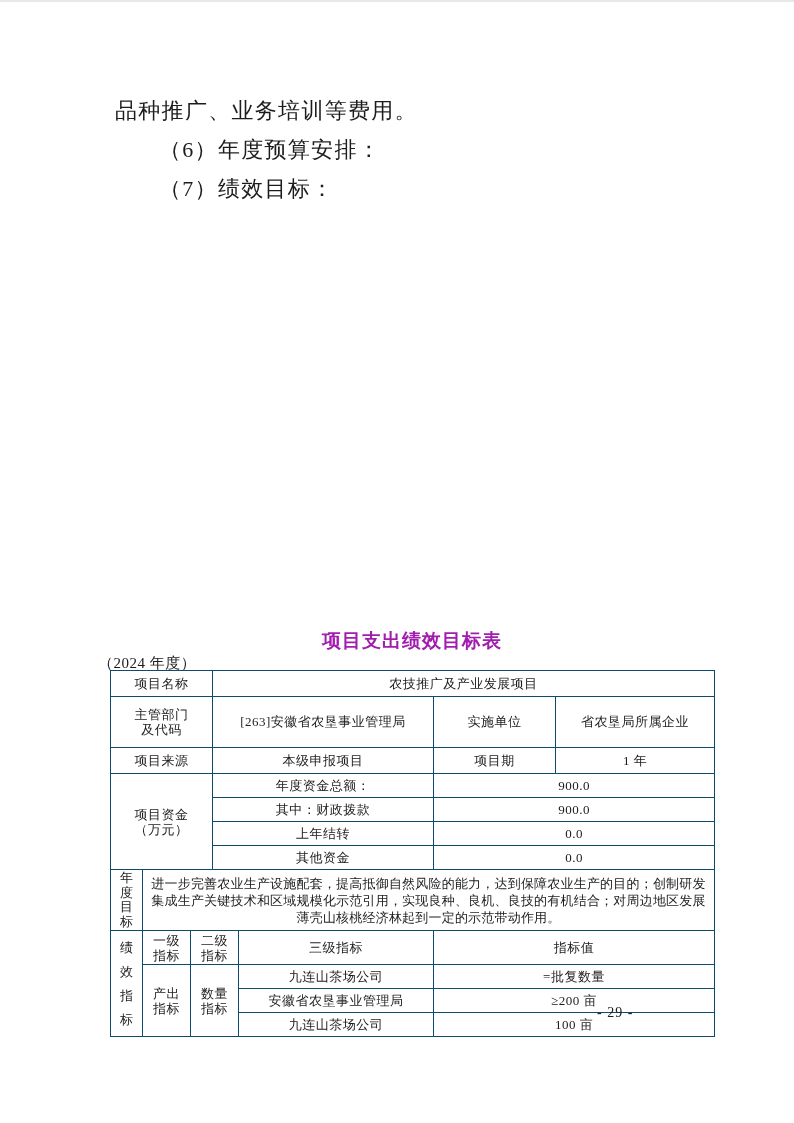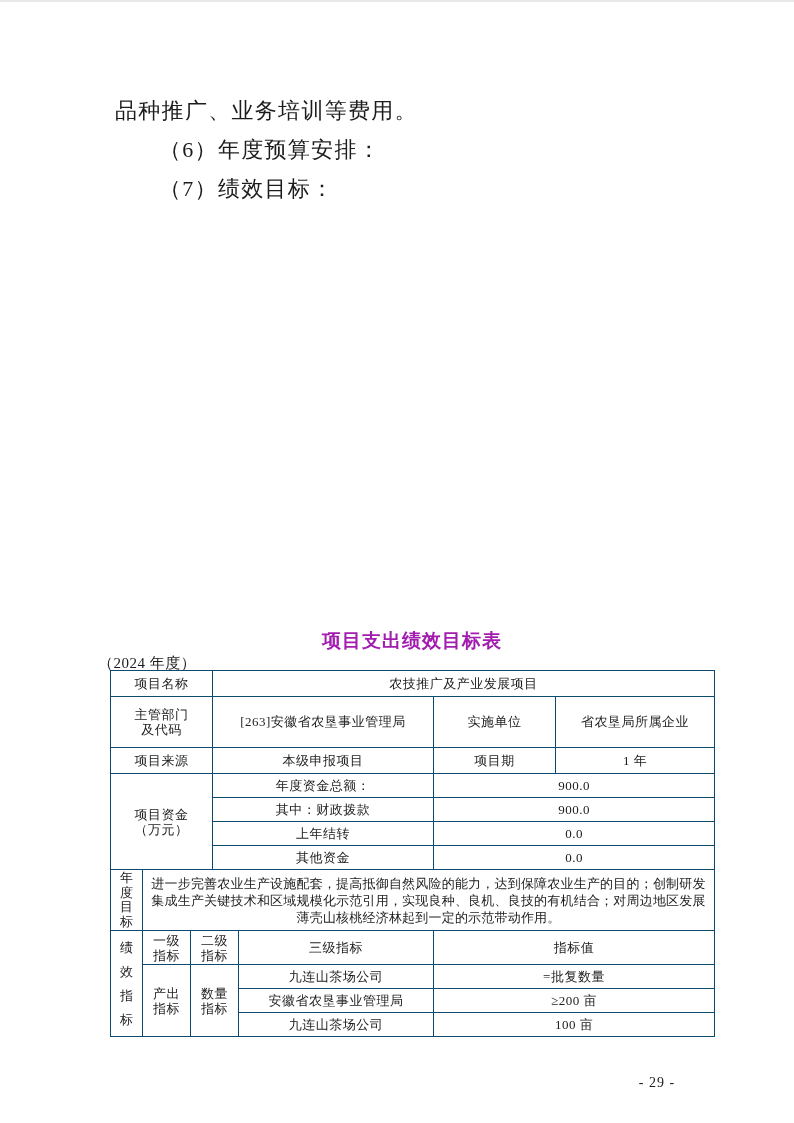--- a/index.html
+++ b/index.html
@@ -50,22 +50,22 @@
   }
   .vert {
     width:14px; margin:0 auto; word-break:break-all;
     letter-spacing:0; text-align:center;
   }
   .vert.goal { line-height:14.5px; }
   .vert.perf { line-height:24px; }
 
   
   .page-num {
-    position:absolute; left:597px; top:1073px; width:120px;
-    text-align:center; font-size:14px; letter-spacing:1px;
+    position:absolute; left:597px; top:1003px; width:120px;
+    text-align:left; font-size:14px; letter-spacing:1px;
   }
 </style>
 </head>
 <body>
 
 <div class="page">
 
   <div class="body-text">
     <p class="noindent">品种推广、业务培训等费用。</p>
     <p>（6）年度预算安排：</p>

